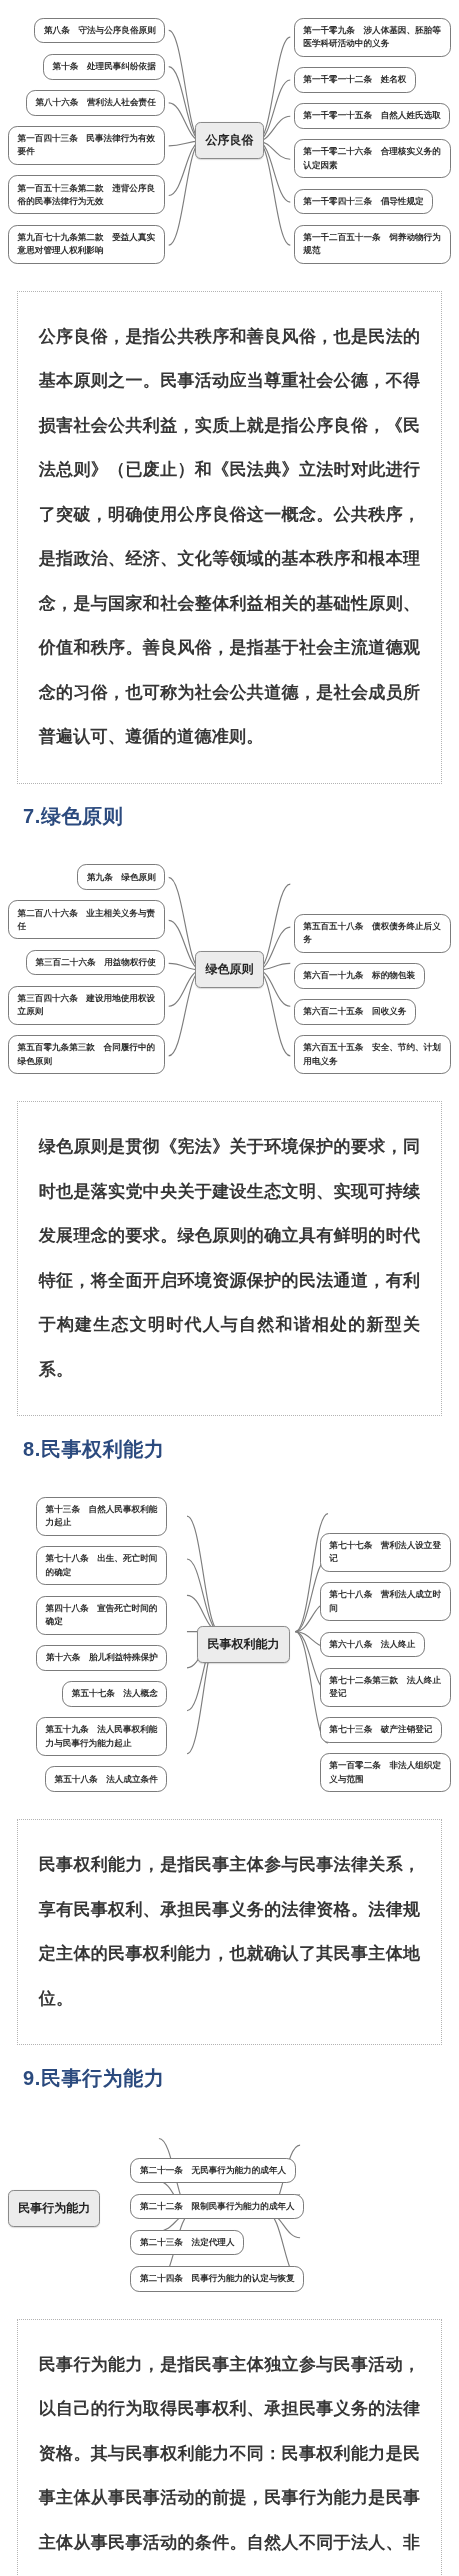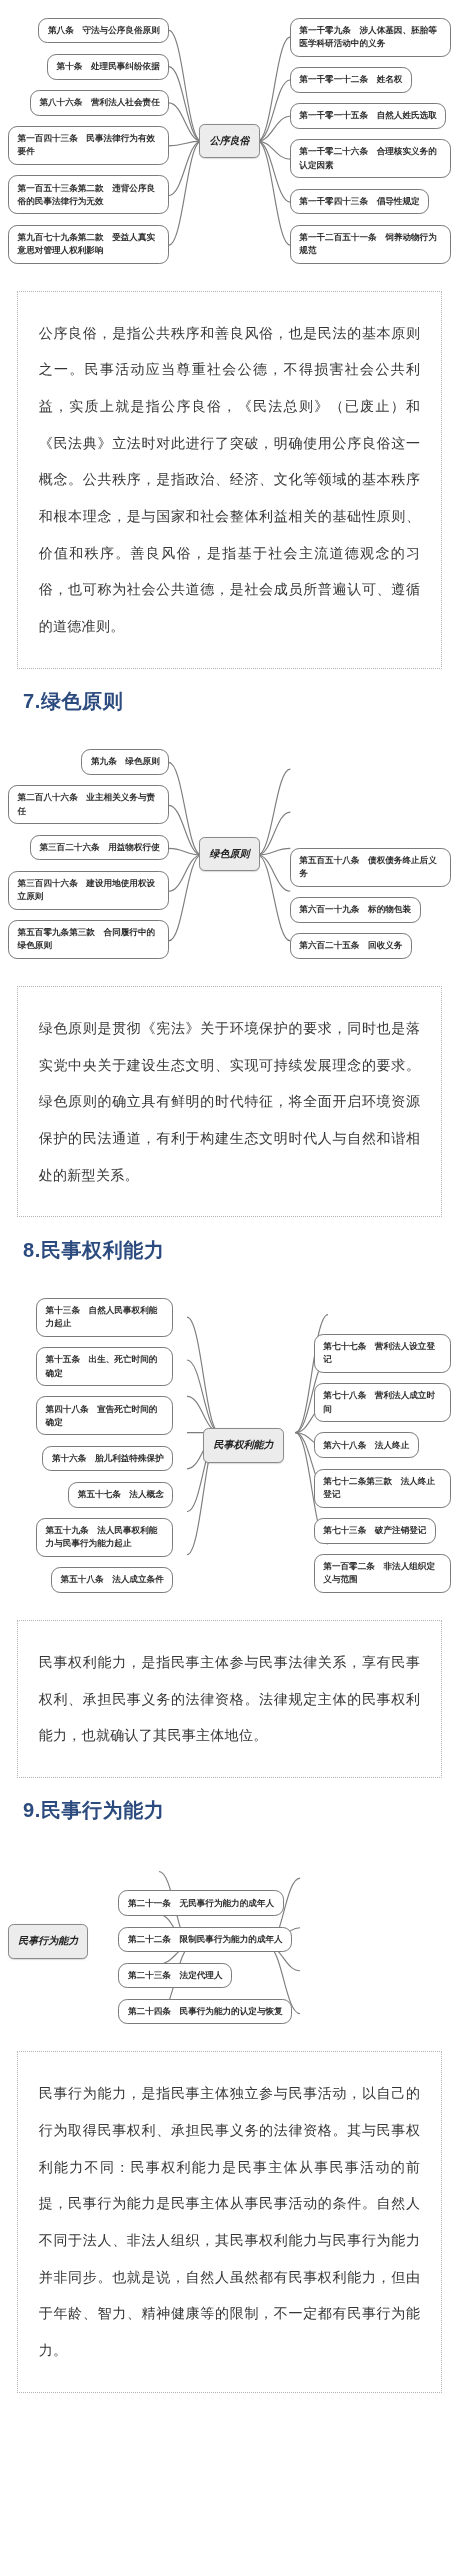--- a/index.html
+++ b/index.html
@@ -64,45 +64,45 @@
     line-height:1.55;
     max-width:183px;
     margin:5.2px 0;
     text-align:left;
   }
   .center-node{
     background:var(--center-fill);
     border:1.1px solid #8a8a8a;
     border-radius:5.7px;
     padding:9.2px 9.2px;
-    font-size:10px;
+    font-size:12px;
     font-weight:bold;
     color:#222;
     white-space:nowrap;
     box-shadow:0 0.6px 1.1px rgba(0,0,0,0.15);
-    font-style:italic;
   }
   .map-0{min-height:207px;}
   .map-1{min-height:164px;}
   .map-2{min-height:207px;margin-left:28px;}
   .map-3{min-height:181px;}
 
   
   .para-box{
     border:1.1px dotted var(--box-border);
     margin:8px 17px 17px 17px;
     padding:9.2px 20.7px;
   }
   .para{
-    font-size:14px;
+    font-size:17px;
     line-height:2.62;
     color:var(--para-text);
     text-align:justify;
     margin:13.8px 0;
     letter-spacing:0.3px;
+    font-weight:bold;
   }
 </style>
 </head>
 <body>
 
 <div class="page">
 
   <section>
     <div class="mindmap map-0">
       <svg class="links" width="459" height="262" viewBox="0 0 800 457">
@@ -166,20 +166,21 @@
           <div class="node left">第三百四十六条　建设用地使用权设立原则</div>
           <div class="node left">第五百零九条第三款　合同履行中的绿色原则</div>
         </div>
       <div class="col centercol">
         <div class="center-node">绿色原则</div>
       </div>
       <div class="col right">
           <div class="node right">第五百五十八条　债权债务终止后义务</div>
           <div class="node right">第六百一十九条　标的物包装</div>
           <div class="node right">第六百二十五条　回收义务</div>
+          <div class="node right">第六百五十五条　安全、节约、计划用电义务</div>
         </div>
     </div>
     <div class="para-box">
       <p class="para">绿色原则是贯彻《宪法》关于环境保护的要求，同时也是落实党中央关于建设生态文明、实现可持续发展理念的要求。绿色原则的确立具有鲜明的时代特征，将全面开启环境资源保护的民法通道，有利于构建生态文明时代人与自然和谐相处的新型关系。</p>
     </div>
   </section>
 
   <section>
     <h2 class="sec-heading">8.民事权利能力</h2>
     <div class="mindmap map-2">
@@ -193,21 +194,21 @@
           <path d="M 277 461.625 C 302.65 461.625, 308.35 248.625, 334 248.625"></path>
           <path d="M 523 42.828125 C 497.35 42.828125, 491.65 248.625, 466 248.625"></path>
           <path d="M 523 120.484375 C 497.35 120.484375, 491.65 248.625, 466 248.625"></path>
           <path d="M 523 198.140625 C 497.35 198.140625, 491.65 248.625, 466 248.625"></path>
           <path d="M 523 275.796875 C 497.35 275.796875, 491.65 248.625, 466 248.625"></path>
           <path d="M 523 353.453125 C 497.35 353.453125, 491.65 248.625, 466 248.625"></path>
           <path d="M 523 442.734375 C 497.35 442.734375, 491.65 248.625, 466 248.625"></path>
         </svg>
       <div class="col left">
           <div class="node left">第十三条　自然人民事权利能力起止</div>
-          <div class="node left">第十五条　出生、死亡时间的确定</div>
+          <div class="node left">第七十八条　出生、死亡时间的确定</div>
           <div class="node left">第四十八条　宣告死亡时间的确定</div>
           <div class="node left">第十六条　胎儿利益特殊保护</div>
           <div class="node left">第五十七条　法人概念</div>
           <div class="node left">第五十九条　法人民事权利能力与民事行为能力起止</div>
           <div class="node left">第五十八条　法人成立条件</div>
         </div>
       <div class="col centercol">
         <div class="center-node">民事权利能力</div>
       </div>
       <div class="col right">

